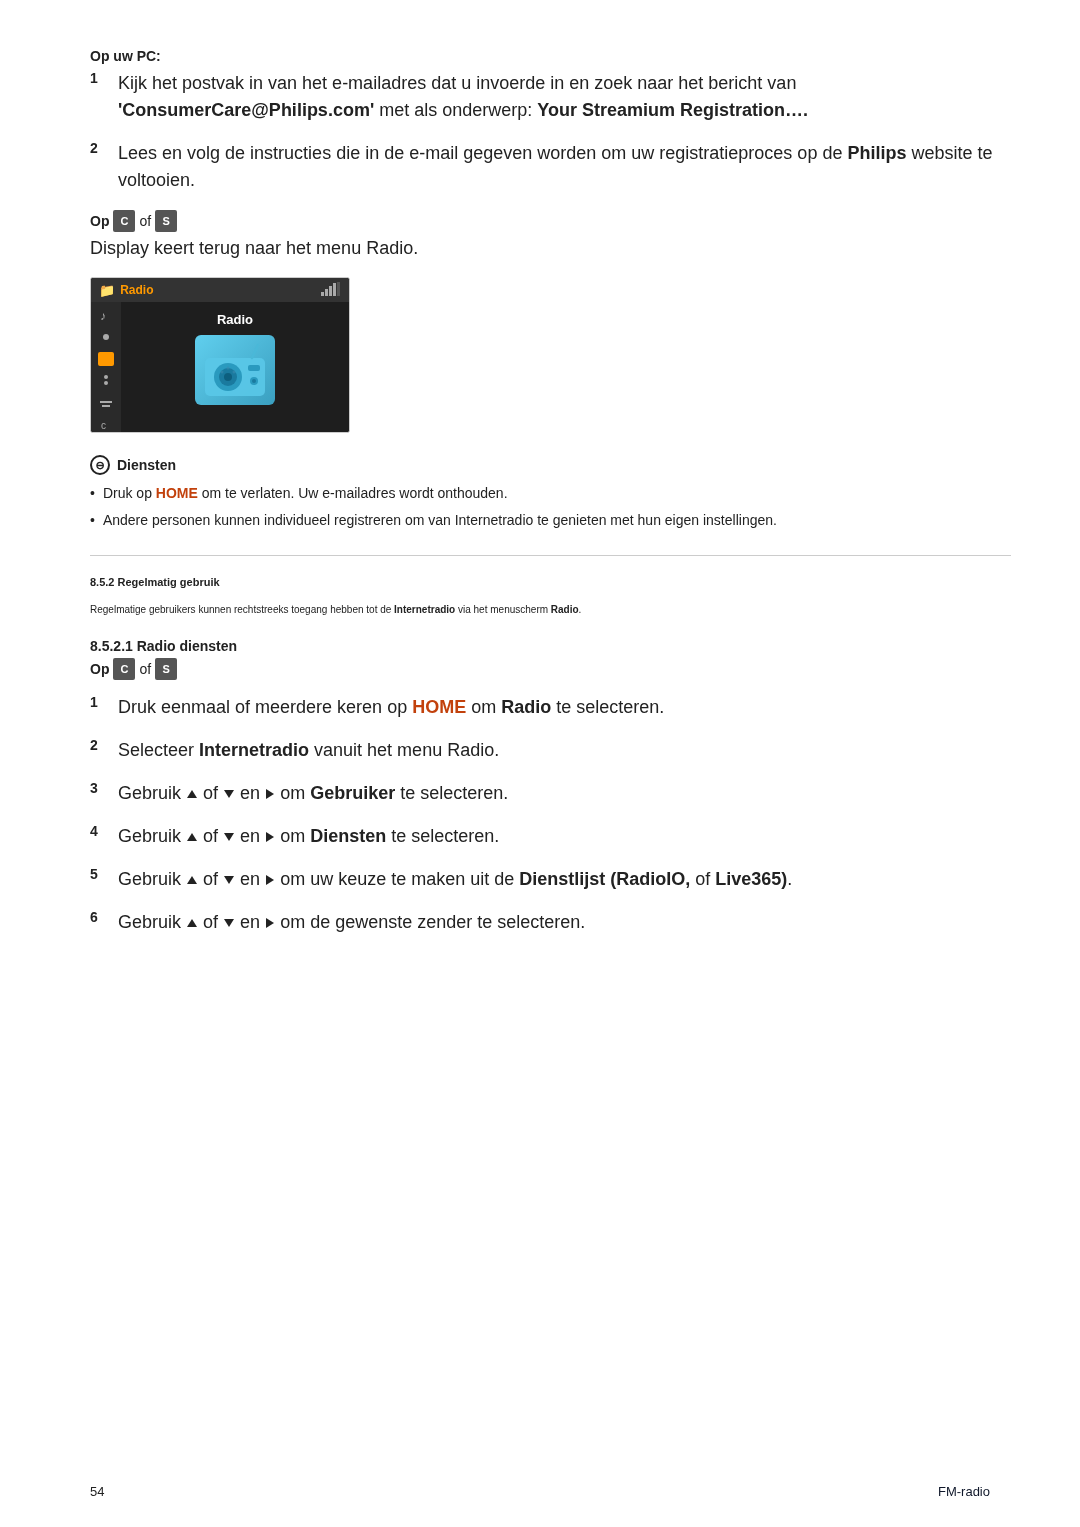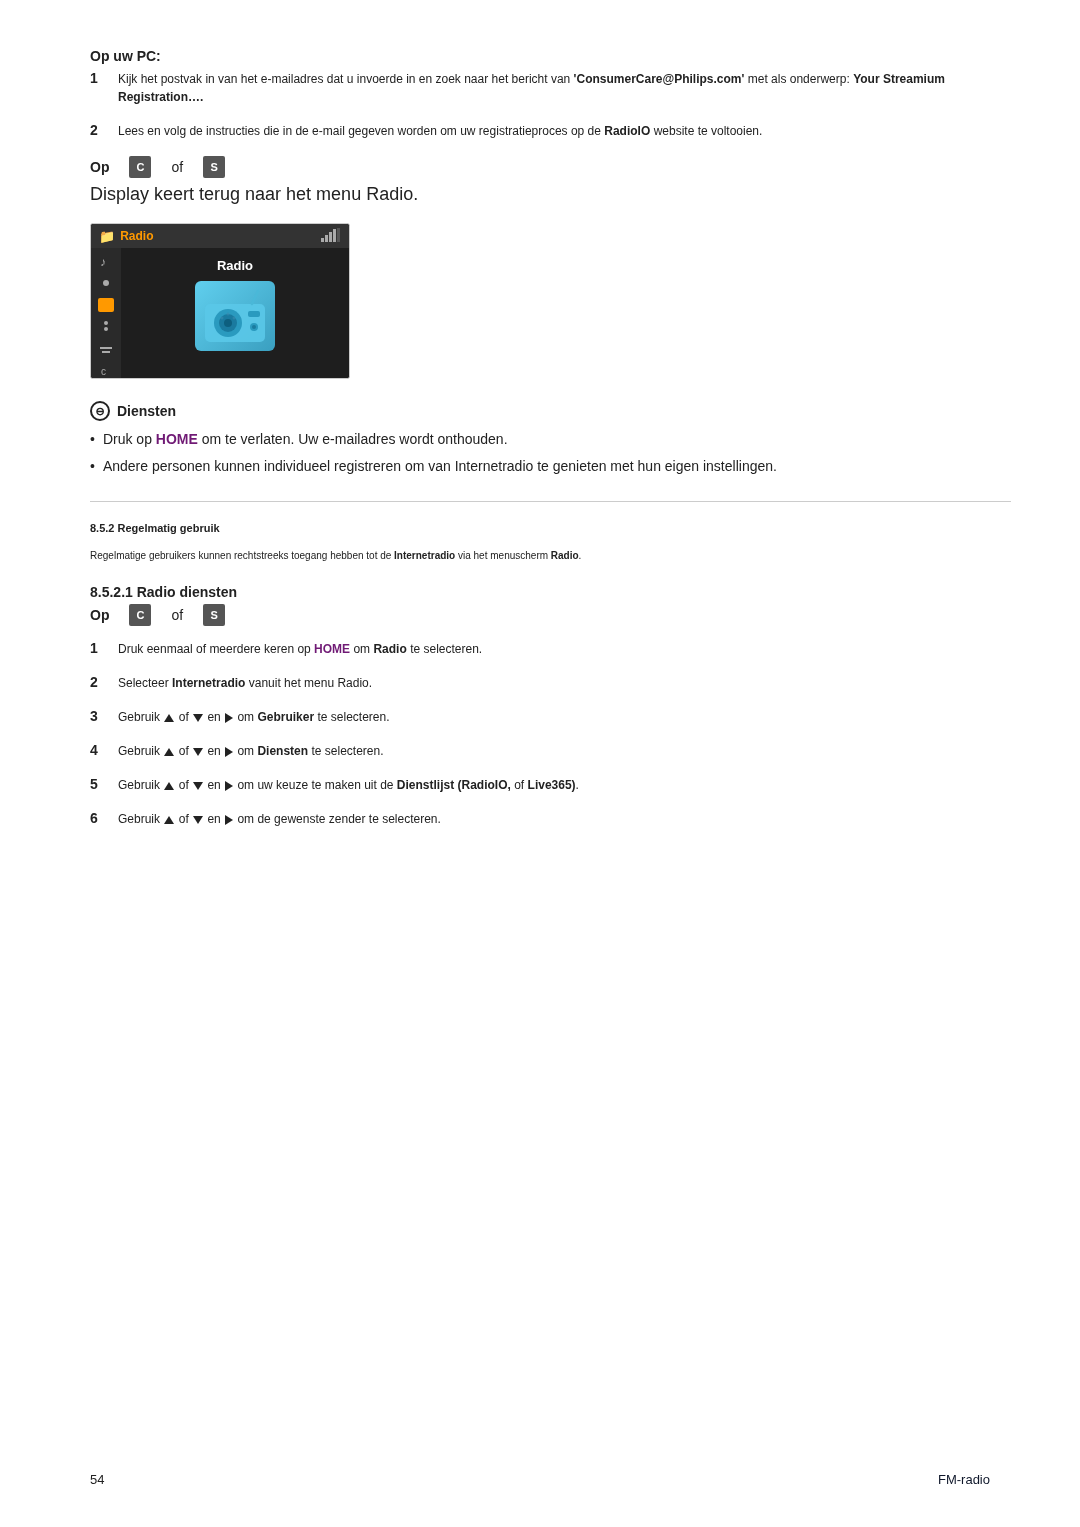--- a/index.html
+++ b/index.html
@@ -35,29 +35,29 @@
       display: flex;
       margin-bottom: 16px;
       align-items: flex-start;
     }
     .numbered-item .num {
       font-weight: bold;
       min-width: 28px;
       font-size: 14px;
     }
     .numbered-item .content {
-      font-size: 12px;
+      font-size: 18px;
       line-height: 1.5;
     }
 
     
     .op-line {
       display: flex;
       align-items: center;
-      gap: 20px;
+      gap: 4px;
       margin-bottom: 6px;
       font-size: 14px;
     }
     .badge-c {
       display: inline-flex;
       align-items: center;
       justify-content: center;
       width: 22px;
       height: 22px;
       background: #555;
@@ -201,21 +201,21 @@
 
     
     .section-852 {
       margin-bottom: 18px;
     }
     .section-852-title {
       font-weight: bold;
       font-size: 11px;
       margin-bottom: 14px;
     }
-    .home-orange { color: #701a75; font-weight: bold; }
+    .home-orange { color: #c2410c; font-weight: bold; }
 
     
     .tri-up { 
       display: inline-block;
       width: 0; height: 0;
       border-left: 5px solid transparent;
       border-right: 5px solid transparent;
       border-bottom: 8px solid #222;
       vertical-align: middle;
       margin: 0 1px;
@@ -235,21 +235,21 @@
       border-top: 5px solid transparent;
       border-bottom: 5px solid transparent;
       border-left: 8px solid #222;
       vertical-align: middle;
       margin: 0 1px;
     }
 
     
     .page-footer {
       position: absolute;
-      bottom: 40px;
+      bottom: 28px;
       left: 90px;
       right: 90px;
       display: flex;
       justify-content: space-between;
       align-items: center;
       font-size: 13px;
     }
     .page-number { color: #222; }
     .page-section { color: #0f172a; }
     .sbar-dot { width: 6px; height: 6px; background: #aaa; border-radius: 50%; }
@@ -264,21 +264,21 @@
   <div class="numbered-item">
     <span class="num">1</span>
     <span class="content">
       <span>Kijk het postvak in van het e-mailadres dat u invoerde in en zoek naar het bericht van </span><span class="bold">'ConsumerCare@Philips.com'</span><span> met als onderwerp: </span><span class="bold">Your Streamium Registration….</span>
     </span>
   </div>
 
   <div class="numbered-item">
     <span class="num">2</span>
     <span class="content">
-      <span>Lees en volg de instructies die in de e-mail gegeven worden om uw registratieproces op de </span><span class="bold">RadioIO</span><span> website te voltooien.</span>
+      <span>Lees en volg de instructies die in de e-mail gegeven worden om uw registratieproces op de </span><span class="bold">Philips</span><span> website te voltooien.</span>
     </span>
   </div>
 
   <div class="op-line" style="margin-top:10px;">
     <span class="bold">Op</span>
     <span class="badge-c">C</span>
     <span>of</span>
     <span class="badge-s">S</span>
   </div>
   <div style="font-size:18px; margin-bottom:8px;">Display keert terug naar het menu Radio.</div>

